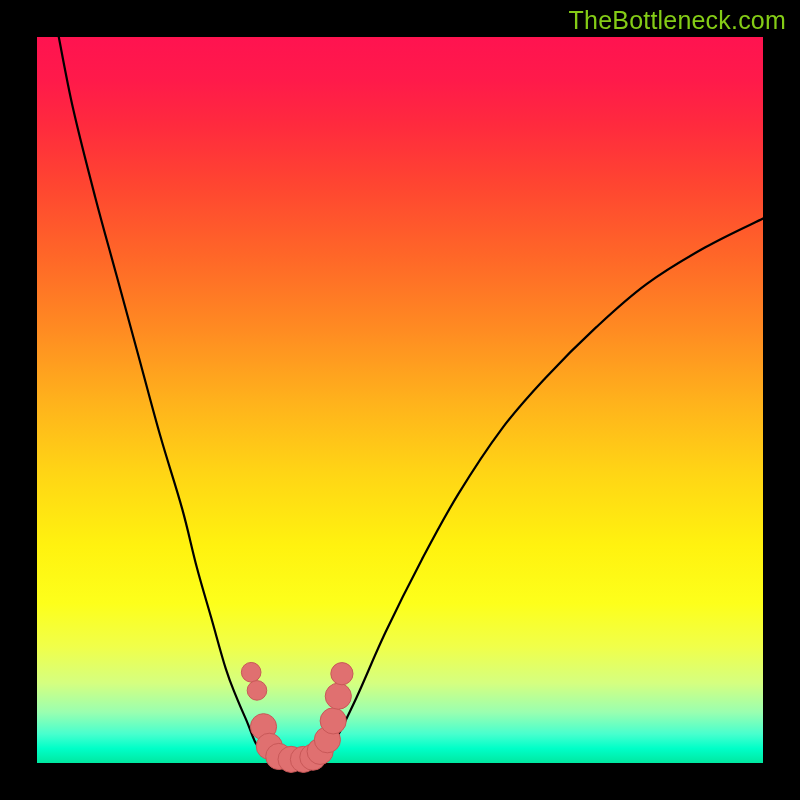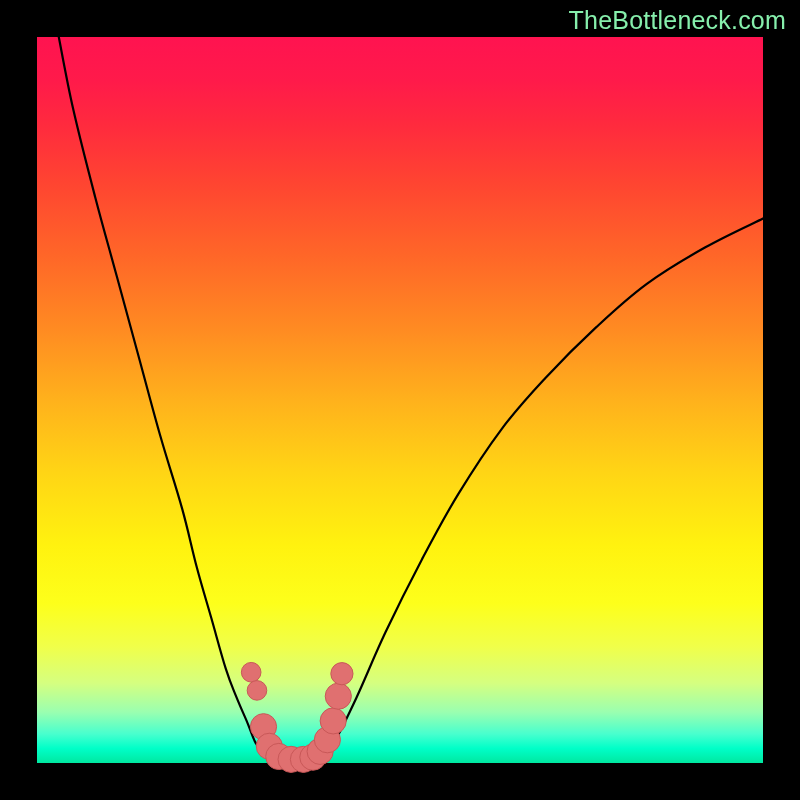--- a/index.html
+++ b/index.html
@@ -50,21 +50,21 @@
     position: absolute;
     inset: 0;
     width: 100%;
     height: 100%;
     overflow: visible;
   }
   .watermark {
     position: absolute;
     top: 6px;
     right: 14px;
-    color: #86efac;
+    color: #84cc16;
     font-size: 25px;
     font-weight: 400;
     letter-spacing: 0.2px;
     user-select: none;
     white-space: nowrap;
   }
 </style>
 </head>
 <body>
 

